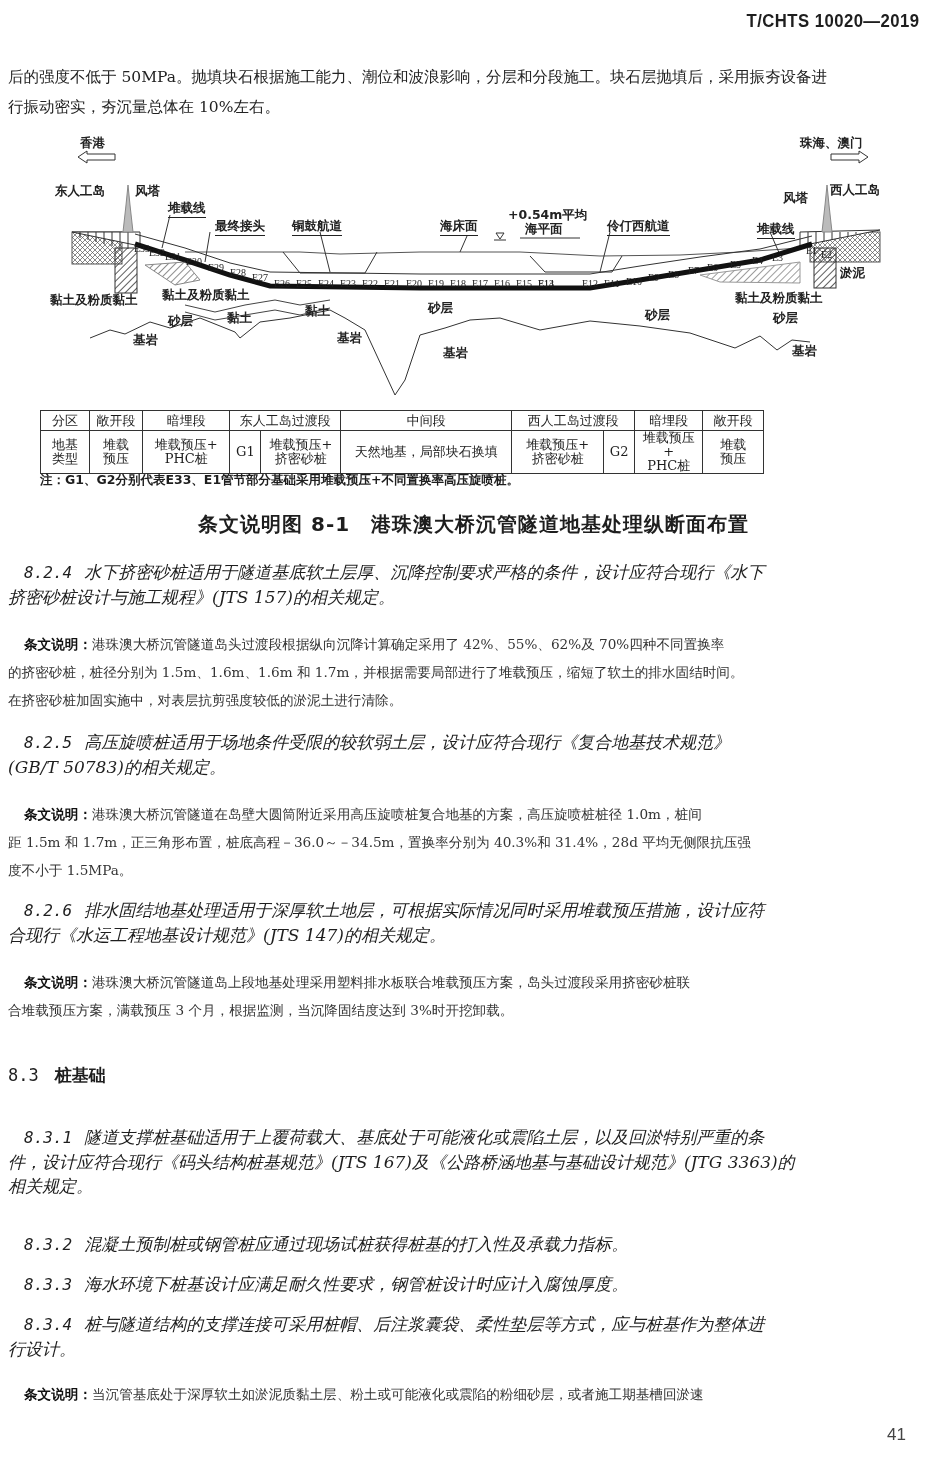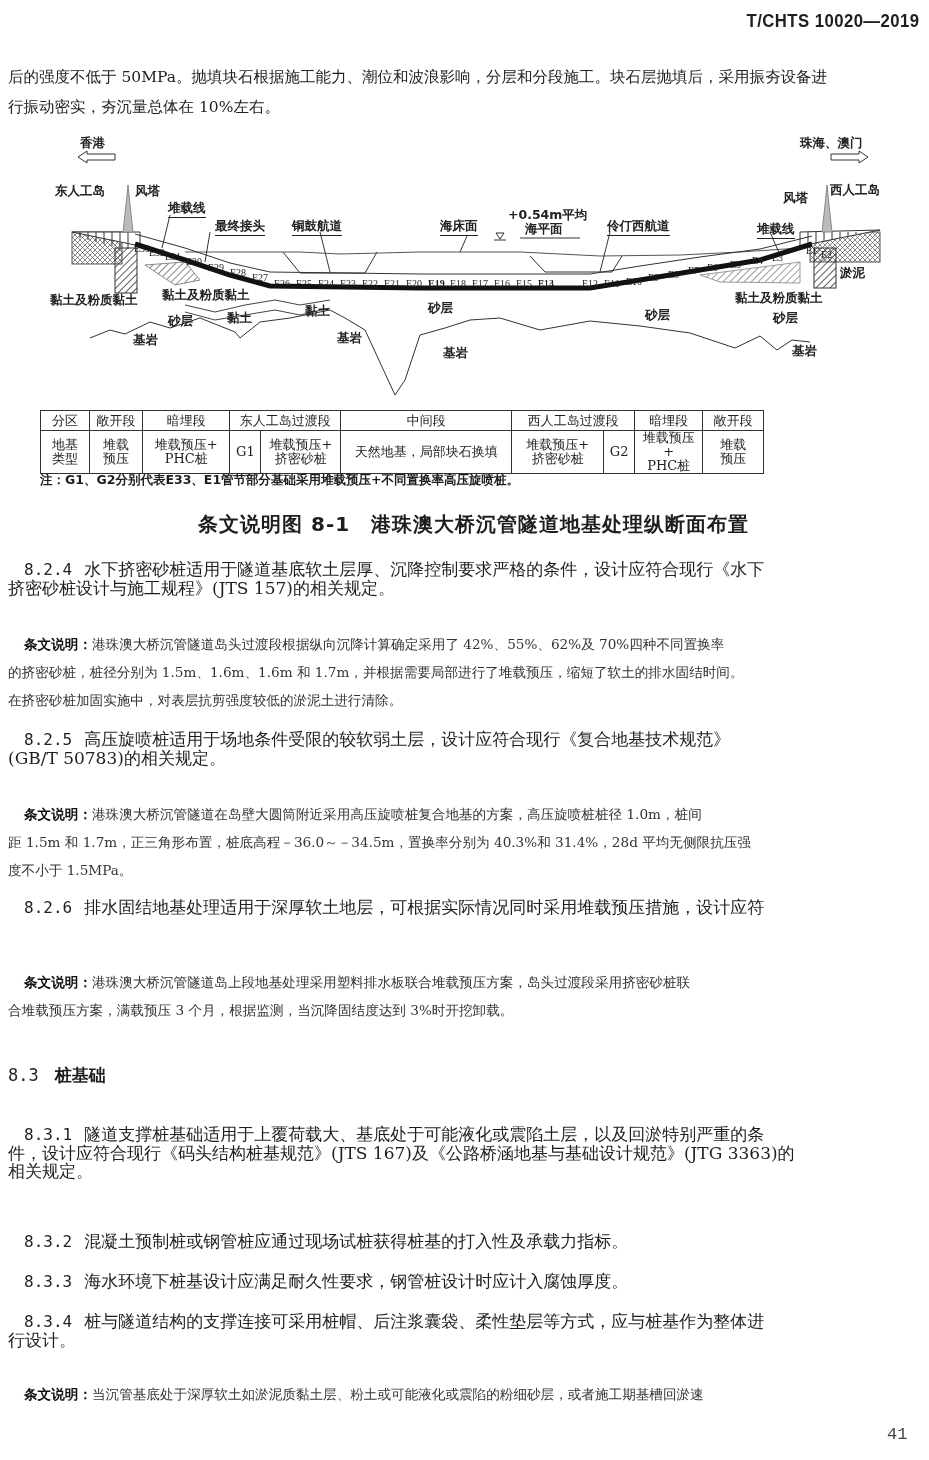--- a/index.html
+++ b/index.html
@@ -3,31 +3,31 @@
 <meta charset="utf-8">
 <style>
   html, body { margin:0; padding:0; }
   body {
     width:929px; height:1460px; background:#ffffff; position:relative; overflow:hidden;
     font-family:"DejaVu Serif", serif; color:#1e1e1e;
   }
   .abs { position:absolute; }
   .std-code { right:10px; top:10px; font-family:"Liberation Sans", sans-serif; font-weight:bold; font-size:19px; letter-spacing:0.5px; transform:scaleX(0.88); transform-origin:right top; }
   .body-text { font-size:15.5px; line-height:30px; color:#222; }
-  .clause { font-size:17px; line-height:18px; color:#1e1e1e; }
+  .clause { font-size:17px; line-height:24px; color:#1e1e1e;font-style:italic; }
   .clause .num { font-family:"DejaVu Sans Mono", monospace; font-size:16px; margin-right:12px; }
   .expl { font-size:13.6px; line-height:28px; color:#333; }
   .expl .lbl { font-weight:bold; color:#111; }
   .fig-title { font-family:"DejaVu Sans", sans-serif; font-weight:bold; font-size:20px; letter-spacing:1px; }
   .section { font-size:17px; }
   .section .num { font-family:"DejaVu Sans Mono", monospace; margin-right:16px; }
   table.zones { border-collapse:collapse; font-size:13px; font-family:"DejaVu Serif", serif; }
   table.zones td { border:1.5px solid #333; text-align:center; padding:0 3px; line-height:14px; }
   .note { font-size:12.5px; font-weight:bold; font-family:"DejaVu Sans", sans-serif; }
-  .page-num { font-family:Liberation Mono, monospace; font-size:17px; color:#444; }
+  .page-num { font-family:Liberation Sans, sans-serif; font-size:17px; color:#444; }
   .dlabel { font-family:"DejaVu Sans", sans-serif; font-size:12.5px; font-weight:bold; color:#222; white-space:nowrap; }
   .ulabel { border-bottom:1.5px solid #222; }
   .seg { font-family:"Liberation Serif", serif; font-size:10px; }
 </style>
 </head>
 <body>
 
 <div class="abs std-code">T/CHTS 10020—2019</div>
 
 <div class="abs body-text" style="left:8px; top:62px; width:915px;">
@@ -148,21 +148,21 @@
   <div class="abs seg" style="left:208px; top:137px;">E29</div>
   <div class="abs seg" style="left:230px; top:142px;">E28</div>
   <div class="abs seg" style="left:252px; top:147px;">E27</div>
   <div class="abs seg" style="left:274px; top:153px;">E26</div>
   <div class="abs seg" style="left:296px; top:153px;">E25</div>
   <div class="abs seg" style="left:318px; top:153px;">E24</div>
   <div class="abs seg" style="left:340px; top:153px;">E23</div>
   <div class="abs seg" style="left:362px; top:153px;">E22</div>
   <div class="abs seg" style="left:384px; top:153px;">E21</div>
   <div class="abs seg" style="left:406px; top:153px;">E20</div>
-  <div class="abs seg" style="left:428px; top:153px;font-weight:bold;">E19</div>
+  <div class="abs seg" style="left:428px; top:153px;">E19</div>
   <div class="abs seg" style="left:450px; top:153px;">E18</div>
   <div class="abs seg" style="left:472px; top:153px;">E17</div>
   <div class="abs seg" style="left:494px; top:153px;">E16</div>
   <div class="abs seg" style="left:516px; top:153px;">E15</div>
   <div class="abs seg" style="left:538px; top:153px;">E14</div>
   <div class="abs seg" style="left:532px; top:153px;margin-left:6px;">E13</div>
   <div class="abs seg" style="left:582px; top:153px;">E12</div>
   <div class="abs seg" style="left:604px; top:153px;">E11</div>
   <div class="abs seg" style="left:626px; top:151px;">E10</div>
   <div class="abs seg" style="left:648px; top:147px;">E9</div>
@@ -247,20 +247,21 @@
   <div>(GB/T 50783)的相关规定。</div>
 </div>
 <div class="abs expl" style="left:8px; top:800px; width:915px;">
   <div style="padding-left:16px;"><span class="lbl">条文说明：</span><span>港珠澳大桥沉管隧道在岛壁大圆筒附近采用高压旋喷桩复合地基的方案，高压旋喷桩桩径 1.0m，桩间</span></div>
   <div>距 1.5m 和 1.7m，正三角形布置，桩底高程－36.0～－34.5m，置换率分别为 40.3%和 31.4%，28d 平均无侧限抗压强</div>
   <div>度不小于 1.5MPa。</div>
 </div>
 
 <div class="abs clause" style="left:8px; top:898px; width:915px;">
   <div style="padding-left:16px;"><span class="num">8.2.6</span><span>排水固结地基处理适用于深厚软土地层，可根据实际情况同时采用堆载预压措施，设计应符</span></div>
+  <div>合现行《水运工程地基设计规范》(JTS 147)的相关规定。</div>
 </div>
 <div class="abs expl" style="left:8px; top:968px; width:915px;">
   <div style="padding-left:16px;"><span class="lbl">条文说明：</span><span>港珠澳大桥沉管隧道岛上段地基处理采用塑料排水板联合堆载预压方案，岛头过渡段采用挤密砂桩联</span></div>
   <div>合堆载预压方案，满载预压 3 个月，根据监测，当沉降固结度达到 3%时开挖卸载。</div>
 </div>
 
 <div class="abs section" style="left:8px; top:1064px;">
   <span class="num">8.3</span><span style="font-weight:bold;">桩基础</span>
 </div>
 

